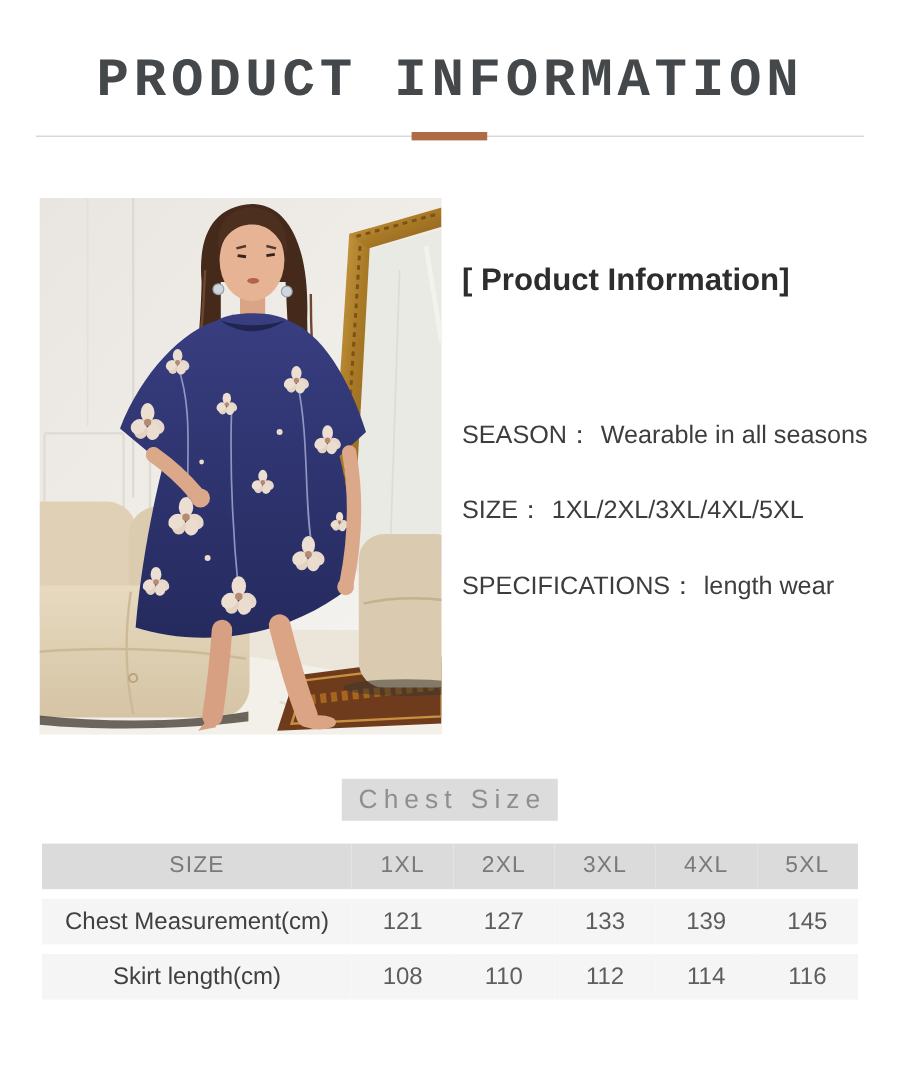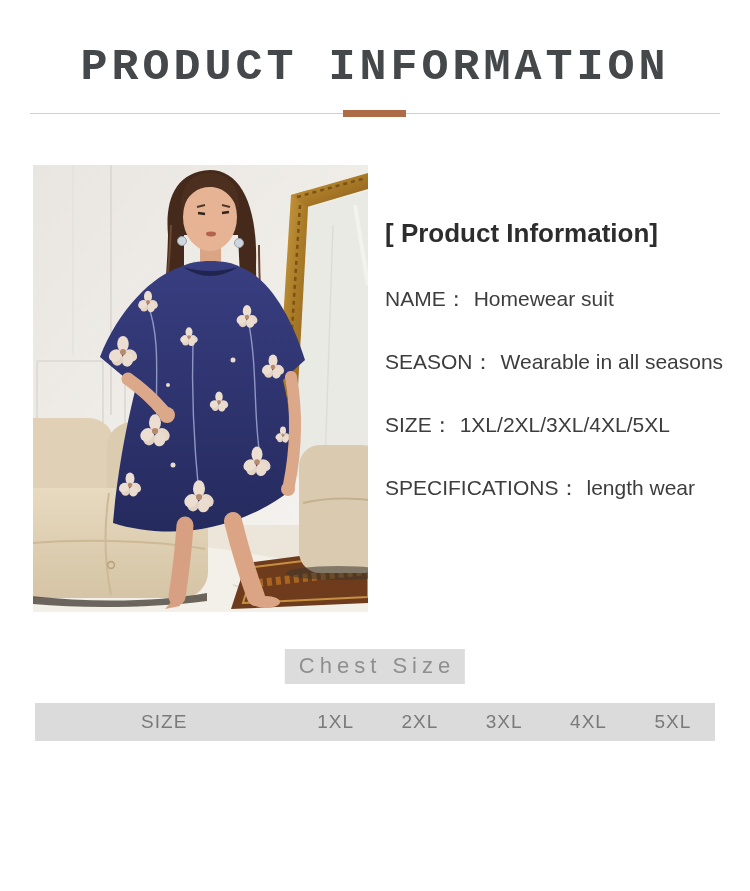--- a/index.html
+++ b/index.html
@@ -178,23 +178,20 @@
         <path d="M144,430 L132,444 L147,441 Z" fill="#d8a082"></path>
         <path d="M200,356 C209,392 217,416 223,432" stroke="#dba585" stroke-width="18" stroke-linecap="round" fill="none"></path>
         <ellipse cx="233" cy="437" rx="14" ry="6" fill="#dba585"></ellipse>
       </g>
     </svg>
   </div>
 
   <div class="info">
     <div class="info-heading">[ Product Information]</div>
 
-    <div class="info-row r0">
-      <span>NAME</span><span class="colon">：</span><span>Homewear suit</span>
-    </div>
     <div class="info-row r1">
       <span>SEASON</span><span class="colon">：</span><span>Wearable in all seasons</span>
     </div>
     <div class="info-row r2">
       <span>SIZE</span><span class="colon">：</span><span>1XL/2XL/3XL/4XL/5XL</span>
     </div>
     <div class="info-row r3">
       <span>SPECIFICATIONS</span><span class="colon">：</span><span>length wear</span>
     </div>
   </div>
@@ -214,16 +211,32 @@
       <tr>
         <th>SIZE</th>
         <th>1XL</th>
         <th>2XL</th>
         <th>3XL</th>
         <th>4XL</th>
         <th>5XL</th>
       </tr>
     </thead>
     <tbody>
+      <tr>
+        <td class="rowlabel">Chest Measurement(cm)</td>
+        <td>121</td>
+        <td>127</td>
+        <td>133</td>
+        <td>139</td>
+        <td>145</td>
+      </tr>
+      <tr>
+        <td class="rowlabel">Skirt length(cm)</td>
+        <td>108</td>
+        <td>110</td>
+        <td>112</td>
+        <td>114</td>
+        <td>116</td>
+      </tr>
     </tbody>
   </table>
 
 </div>
 
 </body></html>

